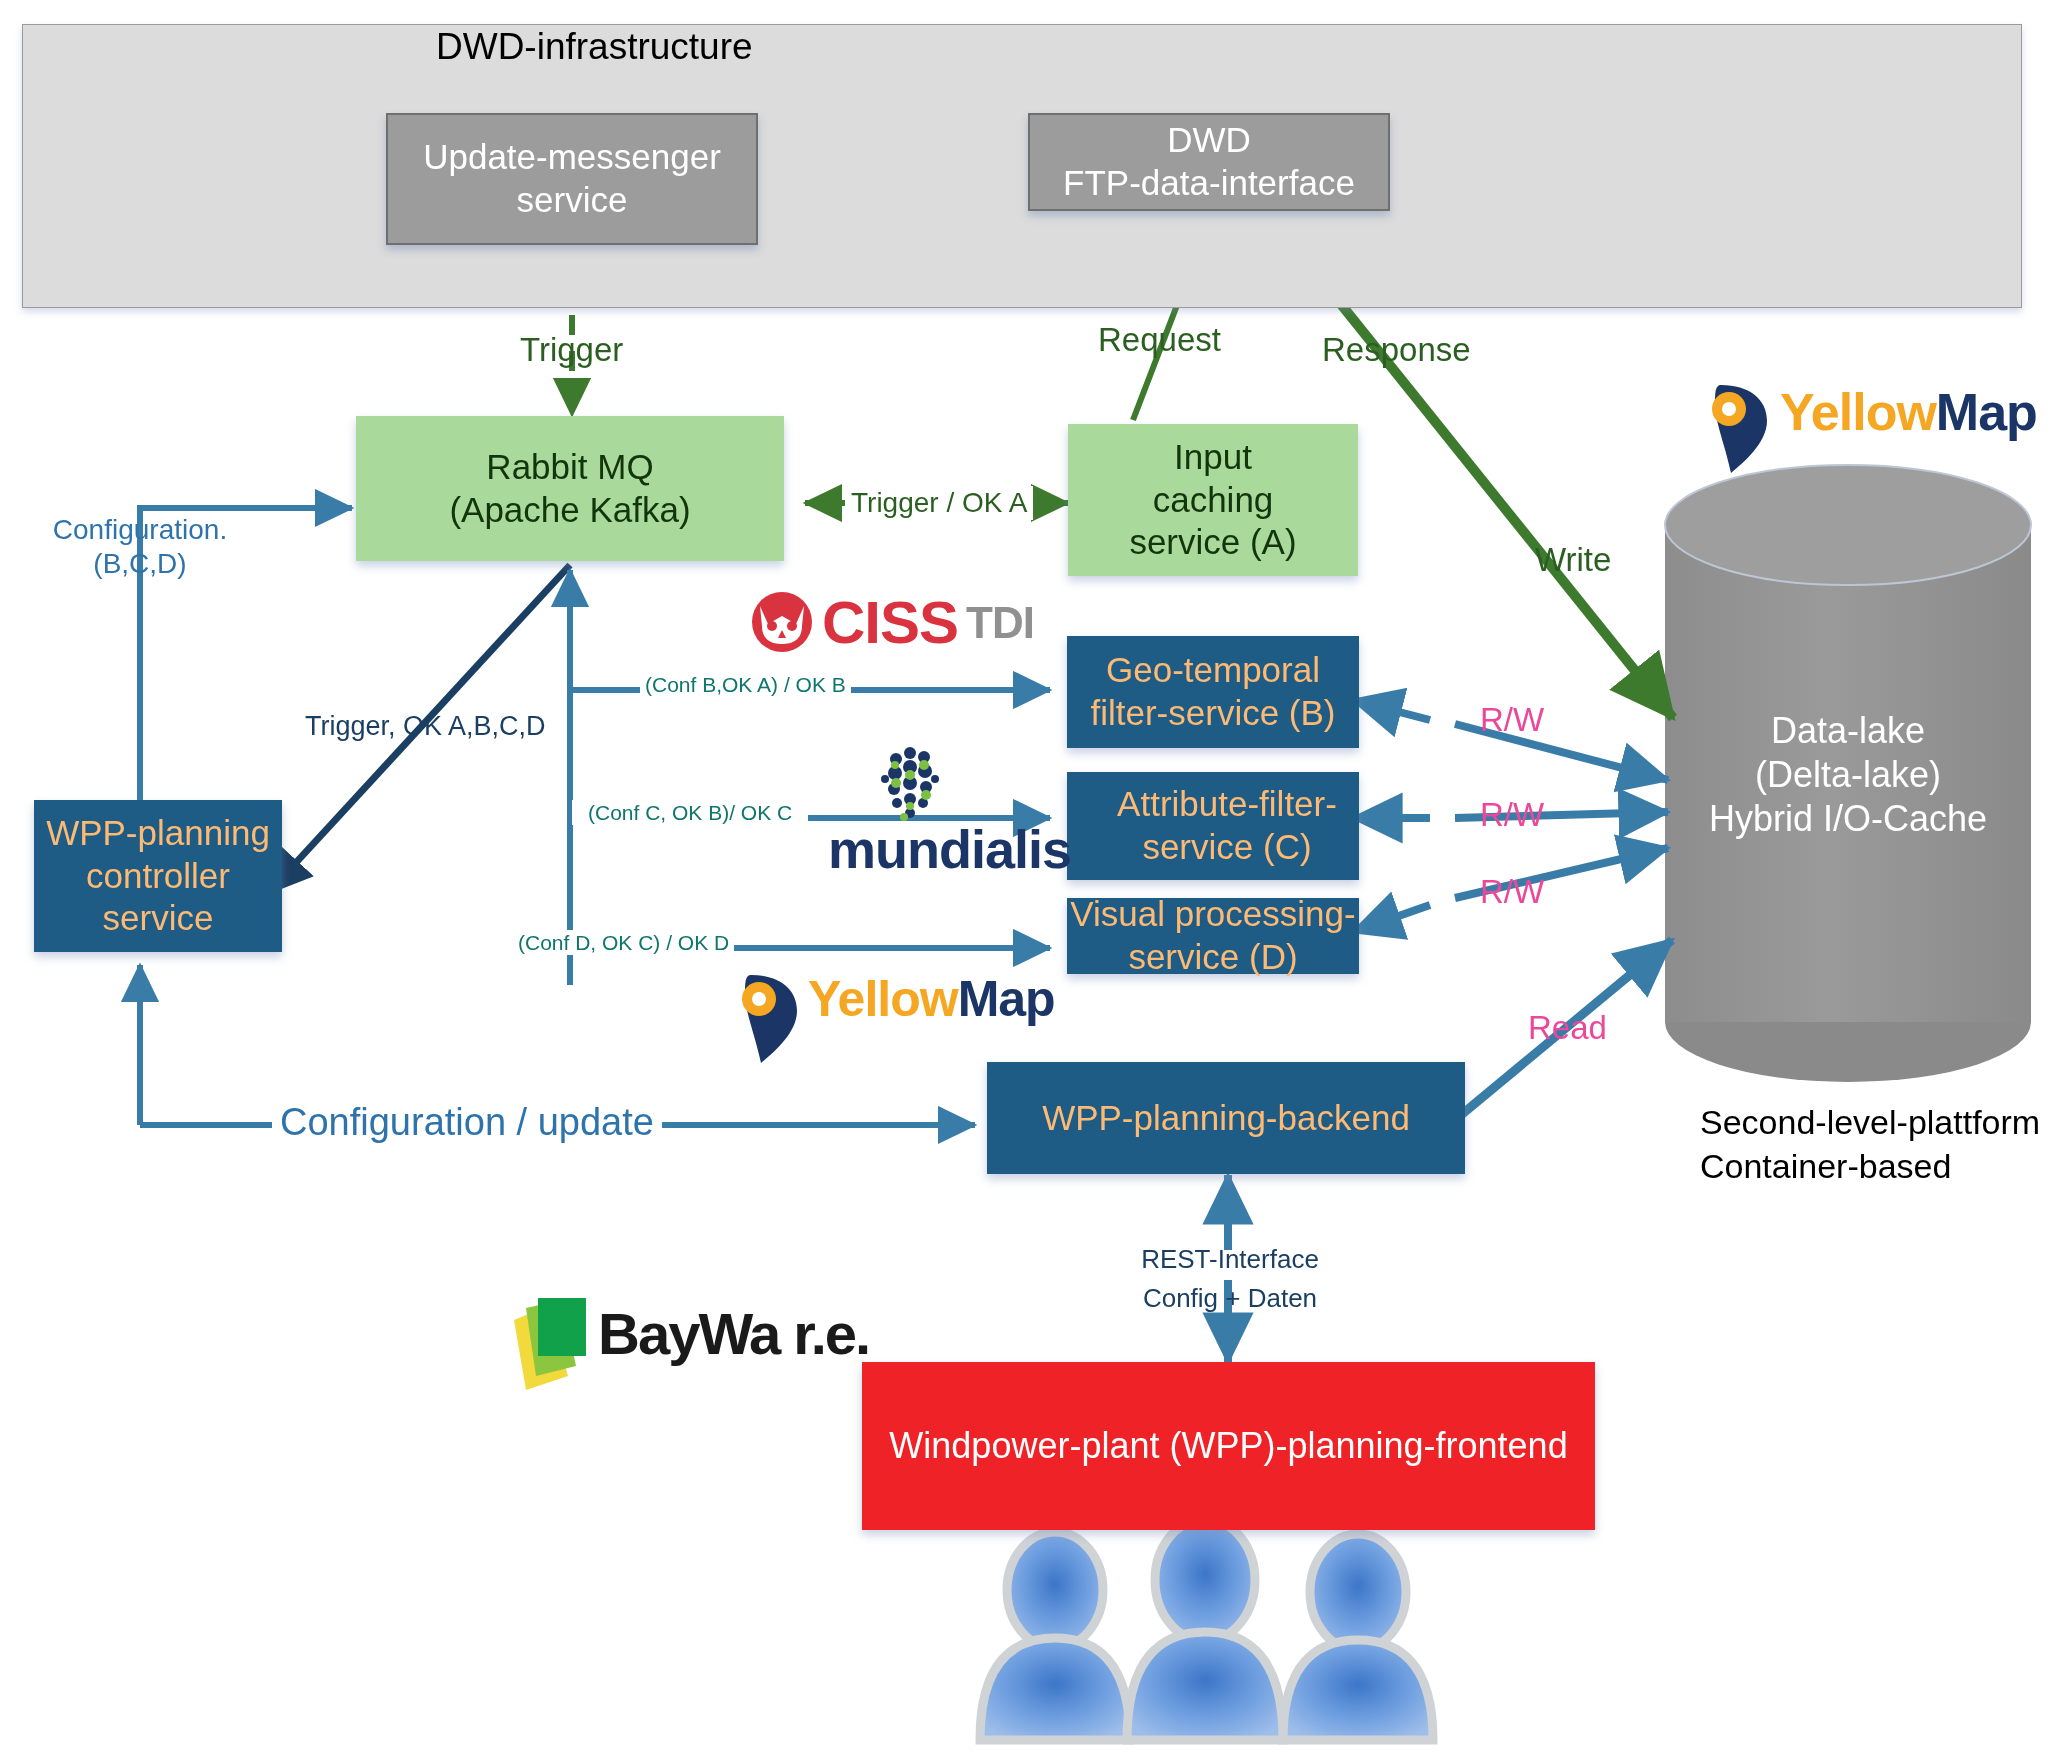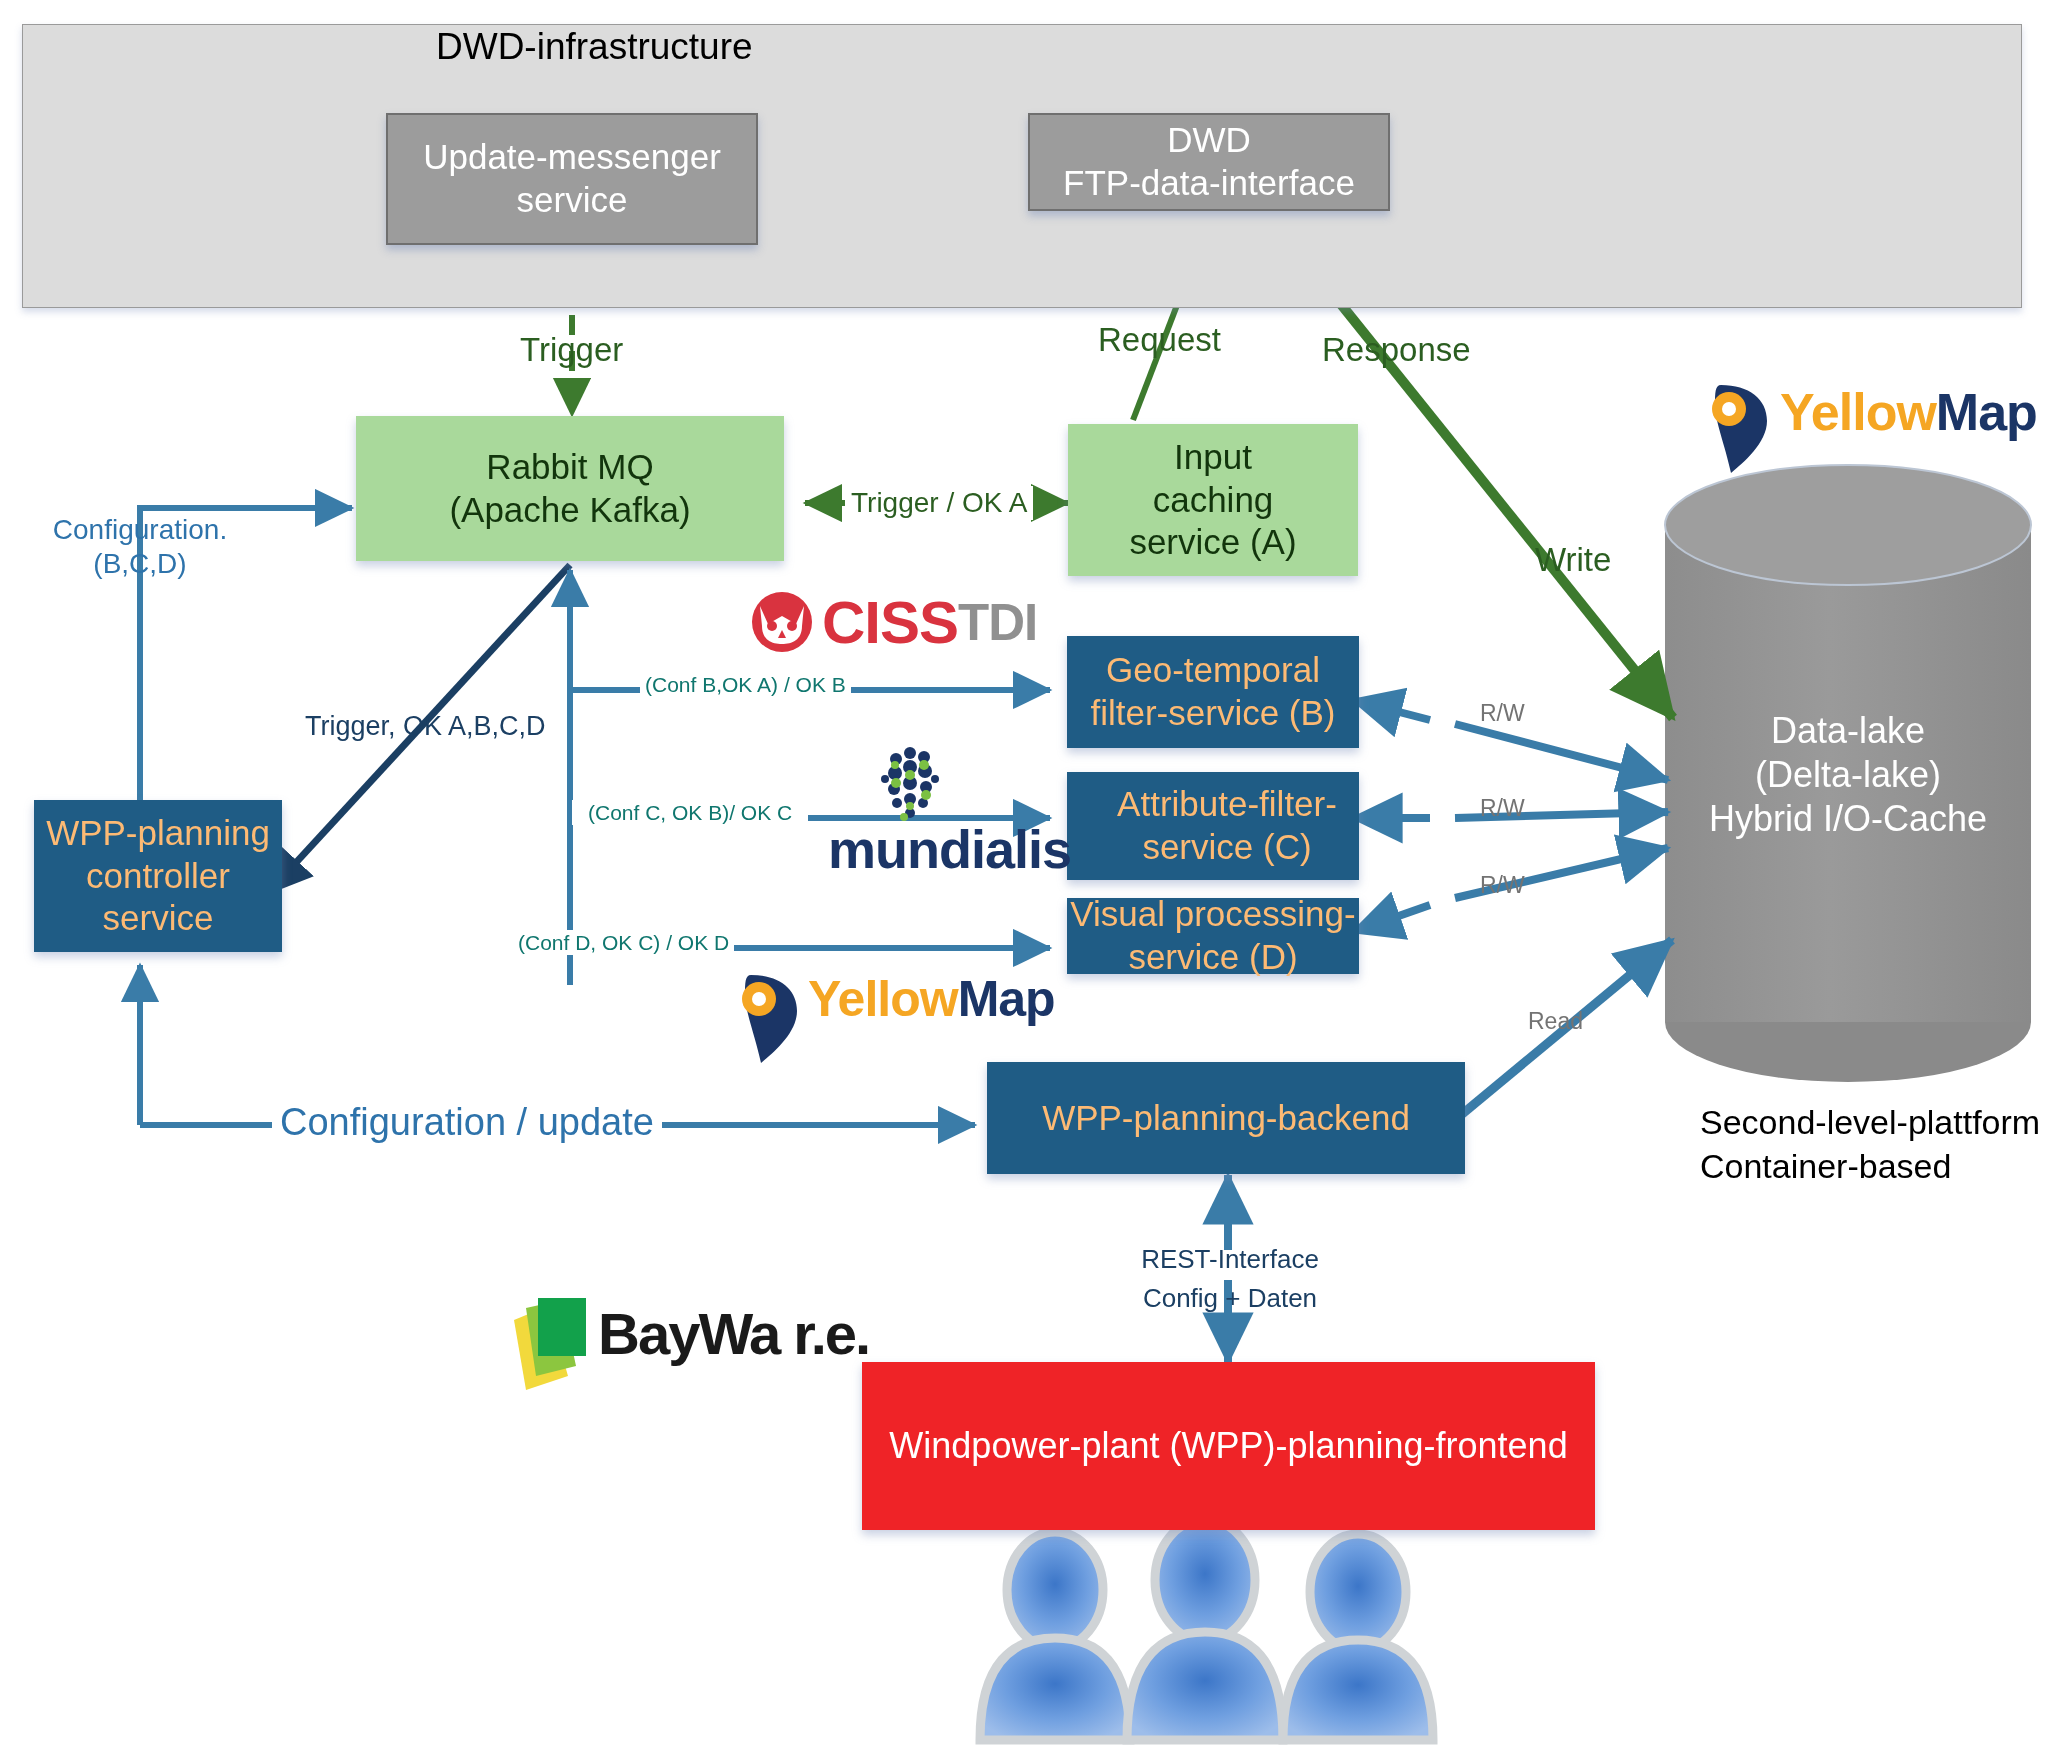--- a/index.html
+++ b/index.html
@@ -23,21 +23,21 @@
             box-shadow:0 5px 9px rgba(120,140,185,.40);margin-left:12px;}
   .red-box{background:#ef2327;color:#ffffff;font-size:36px;
            box-shadow:0 5px 9px rgba(120,140,185,.40);}
 
   .lbl{position:absolute;white-space:pre-line;line-height:1.2;}
   .lbl-green{color:#2b5e21;font-size:33px;}
   .lbl-blue{color:#2e73ab;font-size:28px;}
   .lbl-blue-sm{color:#0f766e;font-size:21px;}
   .lbl-navy{color:#1b3f63;font-size:27px;}
   .lbl-dark{color:#000;font-size:34px;line-height:1.3;}
-  .lbl-rw{color:#737373;font-size:23px;}
+  .lbl-rw{color:#ec4899;font-size:33px;}
   .lbl-cfg{color:#2e73ab;font-size:38px;}
 
   .logo{position:absolute;display:flex;align-items:center;}
   .logo-text{font-weight:bold;letter-spacing:-1px;}
 
   .ym-yellow{color:#f5a623;}
   .ym-navy{color:#1b3566;}
   .ciss-red{color:#d9333f;}
   .ciss-gray{color:#909090;}
   .mund-navy{color:#1b3566;}
@@ -285,21 +285,21 @@
     <span class="logo-text ym-navy" style="font-size:52px;">Map</span>
   </div>
 
   <div class="logo" style="left:808px;top:970px;">
     <span class="logo-text ym-yellow" style="font-size:50px;">Yellow</span>
     <span class="logo-text ym-navy" style="font-size:50px;">Map</span>
   </div>
 
   <div class="logo" style="left:822px;top:588px;">
     <span class="logo-text ciss-red" style="font-size:60px;">CISS</span>
-    <span class="logo-text ciss-gray" style="font-size:51px;margin-left:0;">TDI</span>
+    <span class="logo-text ciss-gray" style="font-size:44px;margin-left:8px;">TDI</span>
   </div>
 
   <div class="logo" style="left:598px;top:1300px;">
     <span class="logo-text" style="font-size:58px;color:#1a1a1a;letter-spacing:-2px;">BayWa r.e.</span>
   </div>
 
   <div class="logo" style="left:828px;top:818px;">
     <span class="logo-text mund-navy" style="font-size:54px;">mundialis</span>
   </div>
 

